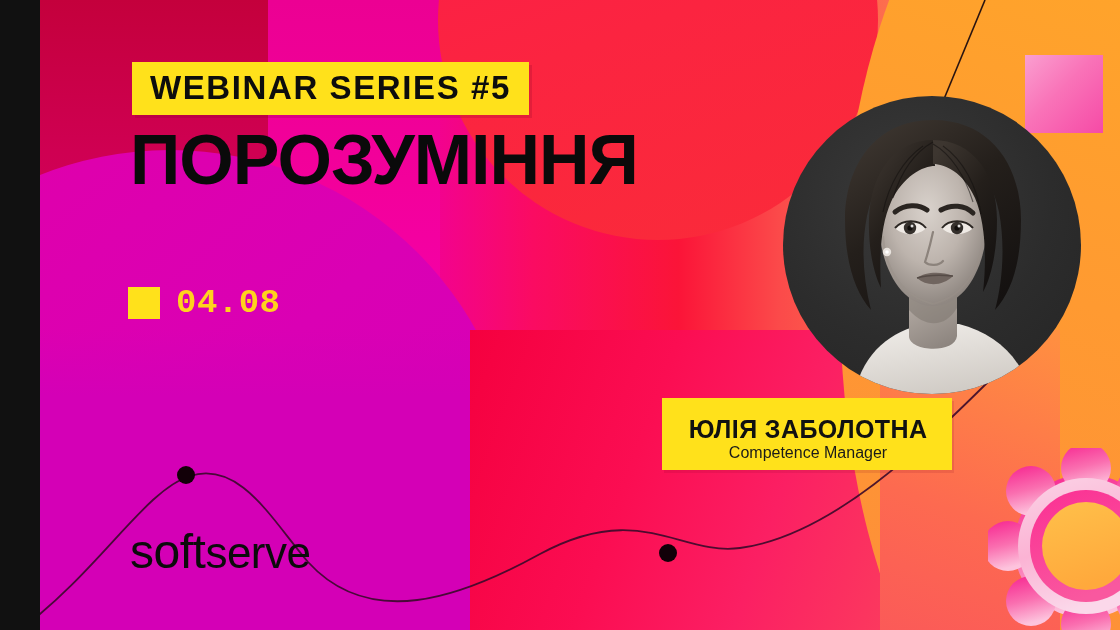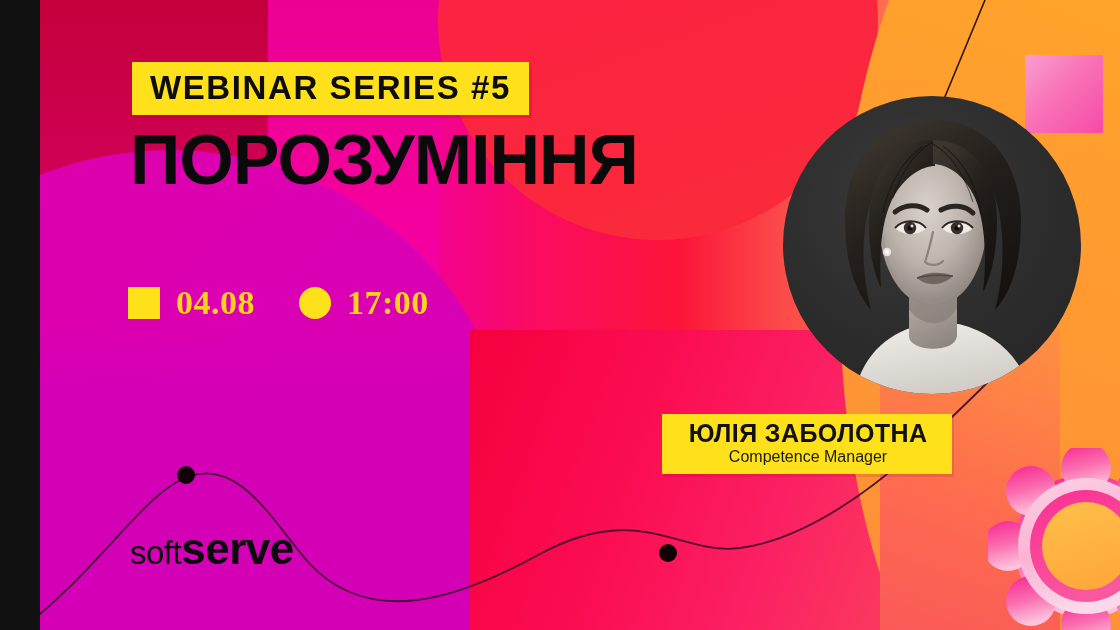--- a/index.html
+++ b/index.html
@@ -114,47 +114,47 @@
   }
   #headline .hl.line2{letter-spacing:-1.5px;}
 
   #meta-row{left:88px;top:286px;display:flex;align-items:center;}
   #meta-row .chip{display:flex;align-items:center;}
   #meta-row .sq{width:32px;height:32px;background:#ffe11b;}
   #meta-row .ci{width:32px;height:32px;background:#ffe11b;border-radius:50%;}
   #meta-row .val{
     font-size:34px;font-weight:bold;color:#ffd21e;letter-spacing:.5px;
     margin-left:16px;line-height:1;
-    font-family:Liberation Serif, serif;
+    font-family:Liberation Mono, monospace;
   }
   #meta-row .gap{width:44px;}
 
   #speaker-banner{
-    left:622px;top:414px;width:268px;
+    left:622px;top:398px;width:268px;
     background:#ffe11b;
-    padding:6px 10px 8px 12px;
+    padding:18px 10px 8px 12px;
     box-shadow:2px 3px 0 rgba(120,0,30,.12);
   }
   #speaker-banner .sname{
     display:block;text-align:center;
     font-size:25px;font-weight:bold;letter-spacing:.4px;
     color:#111;line-height:1.05;white-space:nowrap;
     font-family:"Liberation Sans", sans-serif;
   }
   #speaker-banner .srole{
     display:block;text-align:center;
     font-size:16px;font-weight:normal;color:#1a1a1a;
     line-height:1.2;margin-top:1px;white-space:nowrap;
     font-family:"Liberation Sans", sans-serif;
   }
 
   #logo{left:90px;top:524px;display:flex;align-items:baseline;}
-  #logo .l1{font-size:33px;font-weight:300;color:#0b0b0b;letter-spacing:-.5px;
+  #logo .l1{font-size:48px;font-weight:300;color:#0b0b0b;letter-spacing:-.5px;
             font-family:"Liberation Sans", sans-serif;}
-  #logo .l2{font-size:44px;font-weight:bold;color:#0b0b0b;letter-spacing:-.5px;
+  #logo .l2{font-size:44px;font-weight:normal;color:#0b0b0b;letter-spacing:-.5px;
             font-family:"Liberation Sans", sans-serif;}
 </style>
 </head>
 <body>
 
 <div id="poster">
 
   <div class="layer" id="bg-base"></div>
   <div class="abs" id="band-magenta-left"></div>
   <div class="abs" id="band-magenta-mid"></div>
@@ -334,24 +334,20 @@
   <div class="abs" id="headline">
     <span class="hl line1">ПОРОЗУМІННЯ</span>
   </div>
 
   <div class="abs" id="meta-row">
     <div class="chip">
       <span class="sq"></span>
       <span class="val">04.08</span>
     </div>
     <span class="gap"></span>
-    <div class="chip">
-      <span class="ci"></span>
-      <span class="val">17:00</span>
-    </div>
   </div>
 
   <div class="abs" id="speaker-banner">
     <span class="sname">ЮЛІЯ ЗАБОЛОТНА</span>
     <span class="srole">Competence Manager</span>
   </div>
 
   <div class="abs" id="logo">
     <span class="l1">soft</span>
     <span class="l2">serve</span>

